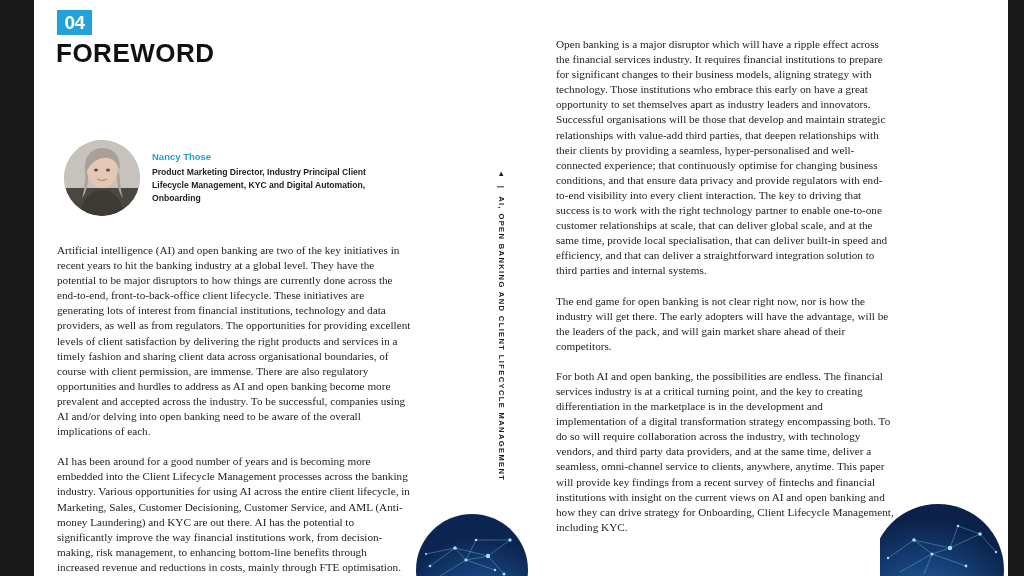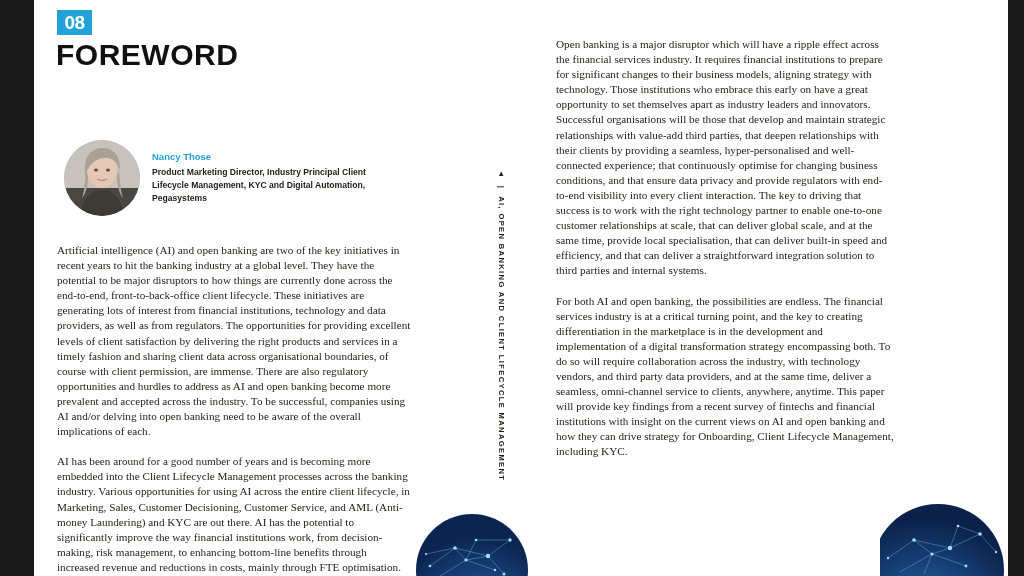--- a/index.html
+++ b/index.html
@@ -42,21 +42,21 @@
     font-size: 19px;
     line-height: 25px;
     text-align: center;
     letter-spacing: -0.5px;
   }
   .chapter-title {
     position: absolute;
     left: 56px; top: 38px;
     font-family: "Liberation Sans", sans-serif;
     font-weight: bold;
-    font-size: 30px;
+    font-size: 26px;
     letter-spacing: 0.5px;
     color: #111111;
   }
 
   
   .author-photo {
     position: absolute;
     left: 64px; top: 140px;
     width: 76px; height: 76px;
     border-radius: 50%;
@@ -132,21 +132,21 @@
   .deco-right { left: 880px; bottom: 0; width: 145px; height: 90px; }
 </style>
 </head>
 <body>
 
 <div class="page">
 
   <div class="gutter-left"></div>
   <div class="gutter-right"></div>
 
-  <div class="chapter-number">08</div>
+  <div class="chapter-number">04</div>
   <div class="chapter-title">FOREWORD</div>
 
   <div class="author-photo">
     <svg width="76" height="76" viewBox="0 0 76 76" aria-hidden="true">
       <defs>
         <clipPath id="circleClip">
             <circle cx="38" cy="38" r="38"></circle>
           </clipPath>
       </defs>
       <g clip-path="url(#circleClip)">
@@ -158,33 +158,34 @@
         <path d="M22 30 C21 44 20 52 18 58 C22 54 24 44 24 36 Z" fill="#a9a096"></path>
         <path d="M55 31 C56 44 57 52 59 58 C55 54 53 44 53 36 Z" fill="#a9a096"></path>
         <ellipse cx="32" cy="30" rx="2" ry="1.6" fill="#5b4b41"></ellipse>
         <ellipse cx="44" cy="30" rx="2" ry="1.6" fill="#5b4b41"></ellipse>
         <path d="M33 39 Q38 42 43 39" stroke="#b98c7d" stroke-width="1.4" fill="none"></path>
       </g>
     </svg>
   </div>
 
   <div class="author-name">Nancy Those</div>
-  <div class="author-role">Product Marketing Director, Industry Principal Client Lifecycle Management, KYC and Digital Automation, Pegasystems</div>
+  <div class="author-role">Product Marketing Director, Industry Principal Client Lifecycle Management, KYC and Digital Automation, Onboarding</div>
 
   <div class="vertical-head">
     <span class="tick">◄&nbsp;&nbsp;|&nbsp;&nbsp;</span><span>AI, OPEN BANKING AND CLIENT LIFECYCLE MANAGEMENT</span>
   </div>
 
   <div class="col col-left">
     <p>Artificial intelligence (AI) and open banking are two of the key initiatives in recent years to hit the banking industry at a global level. They have the potential to be major disruptors to how things are currently done across the end-to-end, front-to-back-office client lifecycle. These initiatives are generating lots of interest from financial institutions, technology and data providers, as well as from regulators. The opportunities for providing excellent levels of client satisfaction by delivering the right products and services in a timely fashion and sharing client data across organisational boundaries, of course with client permission, are immense. There are also regulatory opportunities and hurdles to address as AI and open banking become more prevalent and accepted across the industry. To be successful, companies using AI and/or delving into open banking need to be aware of the overall implications of each.</p>
     <p>AI has been around for a good number of years and is becoming more embedded into the Client Lifecycle Management processes across the banking industry. Various opportunities for using AI across the entire client lifecycle, in Marketing, Sales, Customer Decisioning, Customer Service, and AML (Anti-money Laundering) and KYC are out there. AI has the potential to significantly improve the way financial institutions work, from decision-making, risk management, to enhancing bottom-line benefits through increased revenue and reductions in costs, mainly through FTE optimisation. Many use cases have evolved, with AI becoming more and more centric to many business strategies.  There are a number of key considerations to take</p>
   </div>
 
   <div class="col col-right">
     <p>Open banking is a major disruptor which will have a ripple effect across the financial services industry. It requires financial institutions to prepare for significant changes to their business models, aligning strategy with technology. Those institutions who embrace this early on have a great opportunity to set themselves apart as industry leaders and innovators. Successful organisations will be those that develop and maintain strategic relationships with value-add third parties, that deepen relationships with their clients by providing a seamless, hyper-personalised and well-connected experience; that continuously optimise for changing business conditions, and that ensure data privacy and provide regulators with end-to-end visibility into every client interaction. The key to driving that success is to work with the right technology partner to enable one-to-one customer relationships at scale, that can deliver global scale, and at the same time, provide local specialisation, that can deliver built-in speed and efficiency, and that can deliver a straightforward integration solution to third parties and internal systems.</p>
+    <p>The end game for open banking is not clear right now, nor is how the industry will get there. The early adopters will have the advantage, will be the leaders of the pack, and will gain market share ahead of their competitors.</p>
     <p>For both AI and open banking, the possibilities are endless. The financial services industry is at a critical turning point, and the key to creating differentiation in the marketplace is in the development and implementation of a digital transformation strategy encompassing both. To do so will require collaboration across the industry, with technology vendors, and third party data providers, and at the same time, deliver a seamless, omni-channel service to clients, anywhere, anytime. This paper will provide key findings from a recent survey of fintechs and financial institutions with insight on the current views on AI and open banking and how they can drive strategy for Onboarding, Client Lifecycle Management, including KYC.</p>
 
   </div>
 
   <div class="deco deco-left">
     <svg width="130" height="80" viewBox="0 0 130 80" aria-hidden="true">
       <defs>
         <radialGradient id="gL" cx="55%" cy="95%" r="75%">
           <stop offset="0%" stop-color="#2f6fb5"></stop>
           <stop offset="55%" stop-color="#17427a"></stop>

